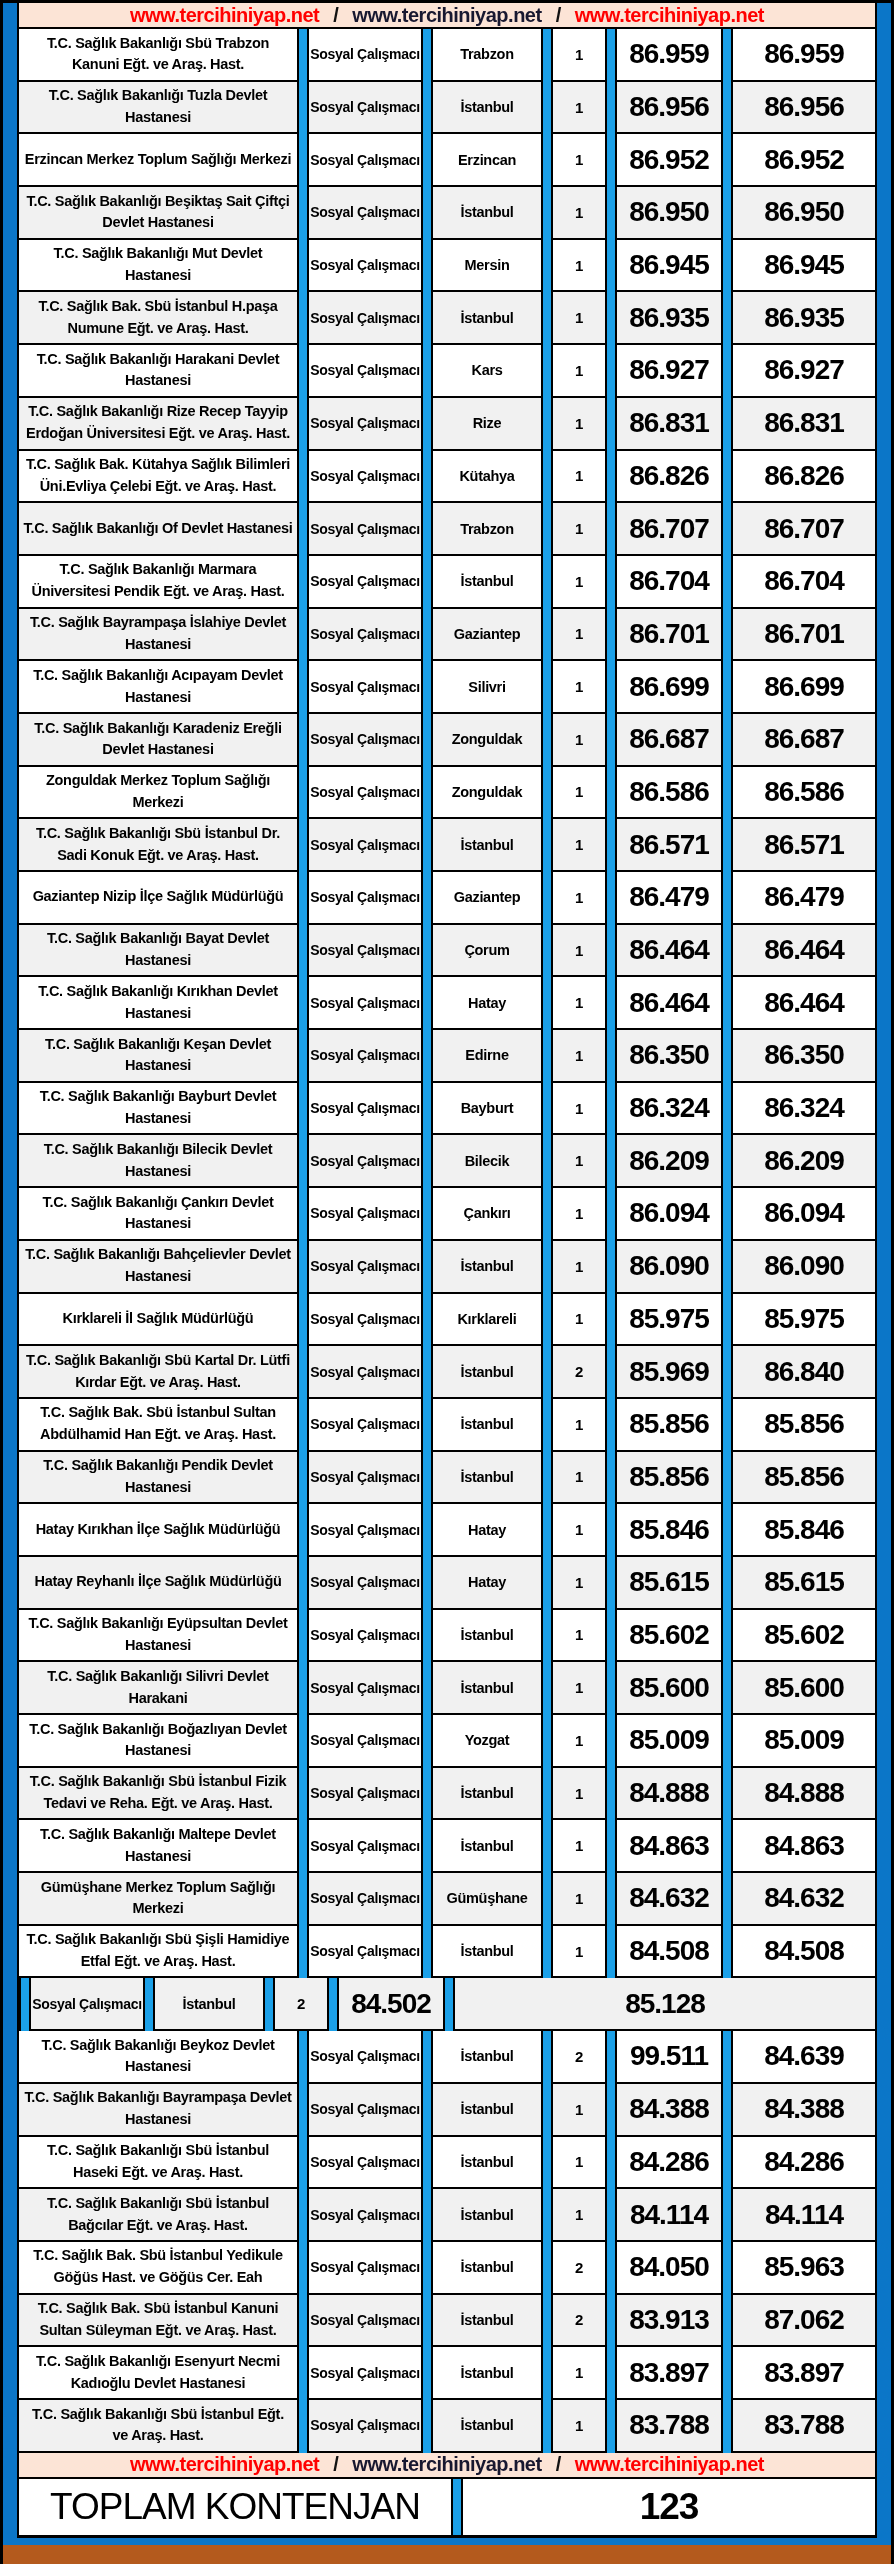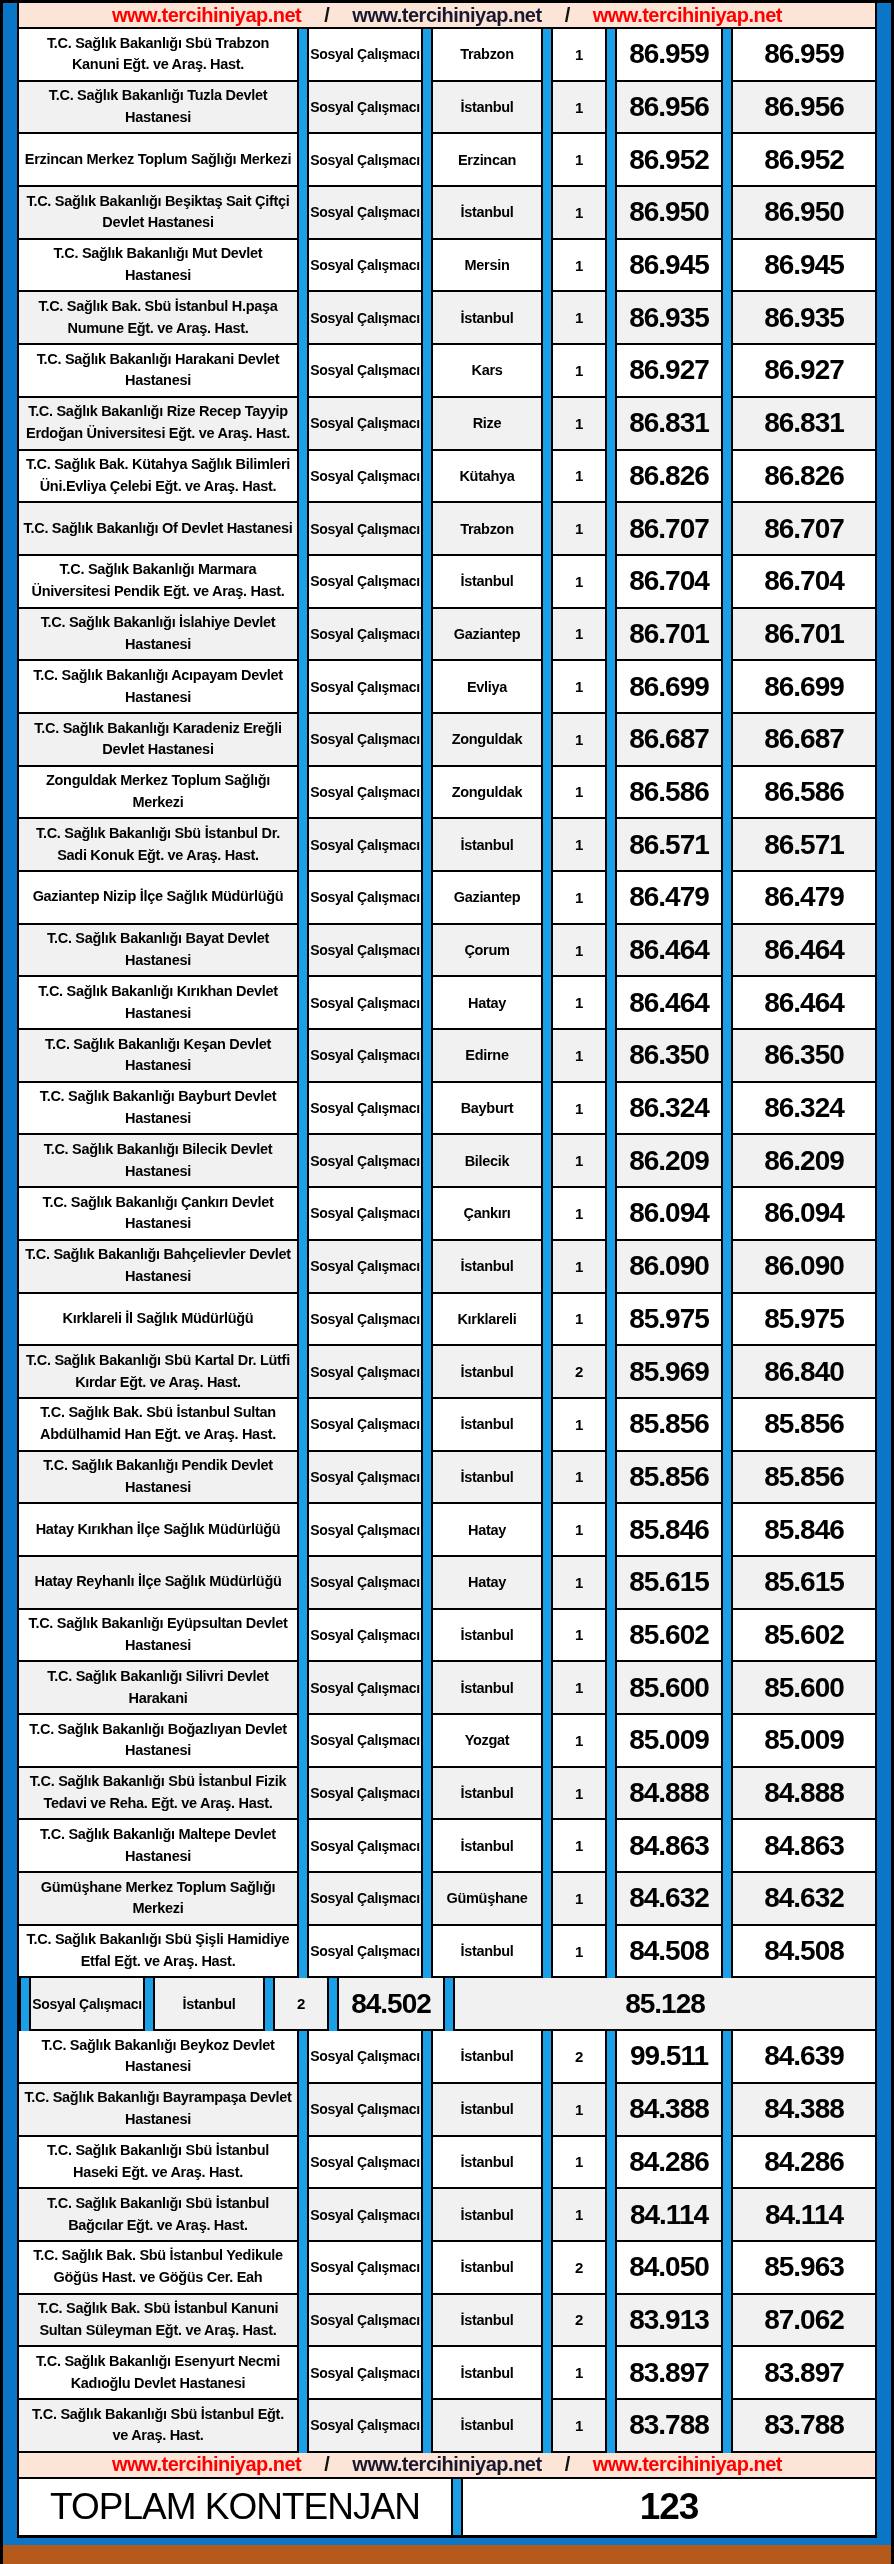--- a/index.html
+++ b/index.html
@@ -33,21 +33,21 @@
     width: 860px;
   }
 
   .banner {
     flex: 0 0 26px;
     background: #FCE4D6;
     border-bottom: 2px solid #000;
     display: flex;
     align-items: center;
     justify-content: center;
-    gap: 23px;
+    gap: 14px;
     font-weight: bold;
     font-size: 20px;
     letter-spacing: -0.5px;
     white-space: nowrap;
   }
   .banner .u-red  { color: #FF0000; }
   .banner .u-dark { color: #181830; }
   .banner .slash  { color: #111; }
 
   .rows { display: flex; flex-direction: column; flex: 0 0 auto; }
@@ -263,38 +263,38 @@
             <div class="sep"></div>
             <div class="cell c-city">İstanbul</div>
             <div class="sep"></div>
             <div class="cell c-quota">1</div>
             <div class="sep"></div>
             <div class="cell c-s1">86.704</div>
             <div class="sep"></div>
             <div class="cell c-s2">86.704</div>
           </div>
           <div class="row">
-            <div class="cell c-inst">T.C. Sağlık Bakanlığı İslahiye Devlet Hastanesi</div>
+            <div class="cell c-inst">T.C. Sağlık Bayrampaşa İslahiye Devlet Hastanesi</div>
             <div class="sep"></div>
             <div class="cell c-prof">Sosyal Çalışmacı</div>
             <div class="sep"></div>
             <div class="cell c-city">Gaziantep</div>
             <div class="sep"></div>
             <div class="cell c-quota">1</div>
             <div class="sep"></div>
             <div class="cell c-s1">86.701</div>
             <div class="sep"></div>
             <div class="cell c-s2">86.701</div>
           </div>
           <div class="row">
             <div class="cell c-inst">T.C. Sağlık Bakanlığı Acıpayam Devlet Hastanesi</div>
             <div class="sep"></div>
             <div class="cell c-prof">Sosyal Çalışmacı</div>
             <div class="sep"></div>
-            <div class="cell c-city">Evliya</div>
+            <div class="cell c-city">Silivri</div>
             <div class="sep"></div>
             <div class="cell c-quota">1</div>
             <div class="sep"></div>
             <div class="cell c-s1">86.699</div>
             <div class="sep"></div>
             <div class="cell c-s2">86.699</div>
           </div>
           <div class="row">
             <div class="cell c-inst">T.C. Sağlık Bakanlığı Karadeniz Ereğli Devlet Hastanesi</div>
             <div class="sep"></div>

